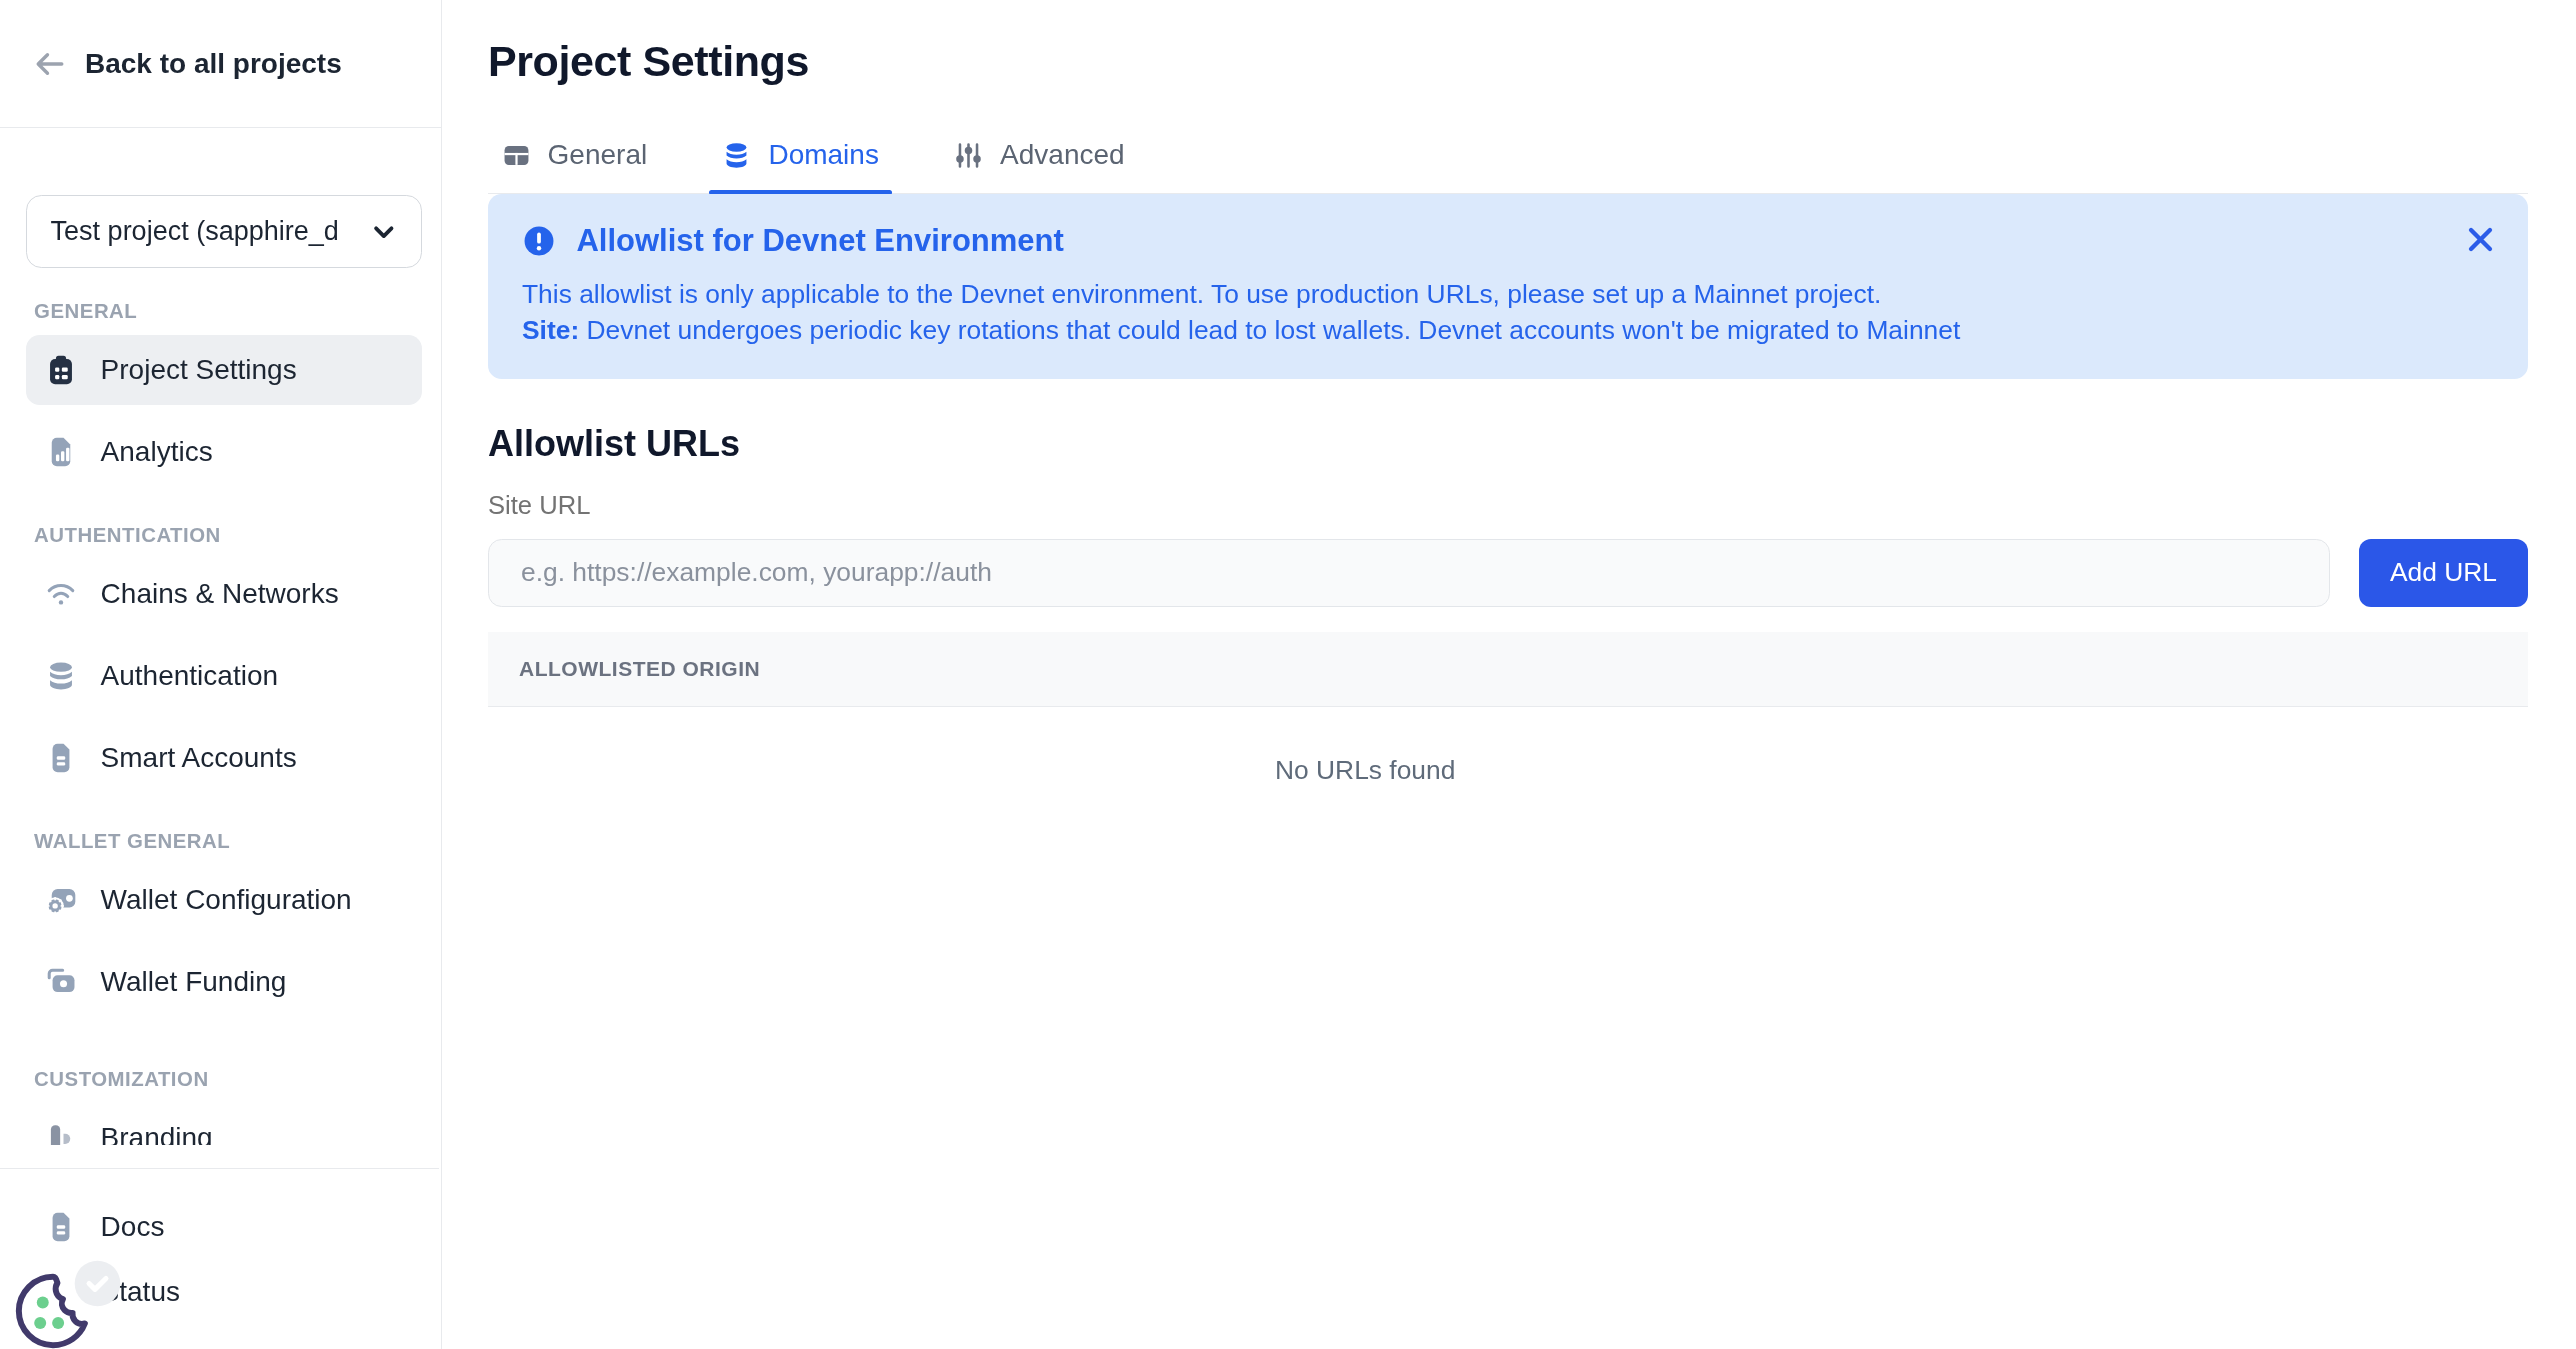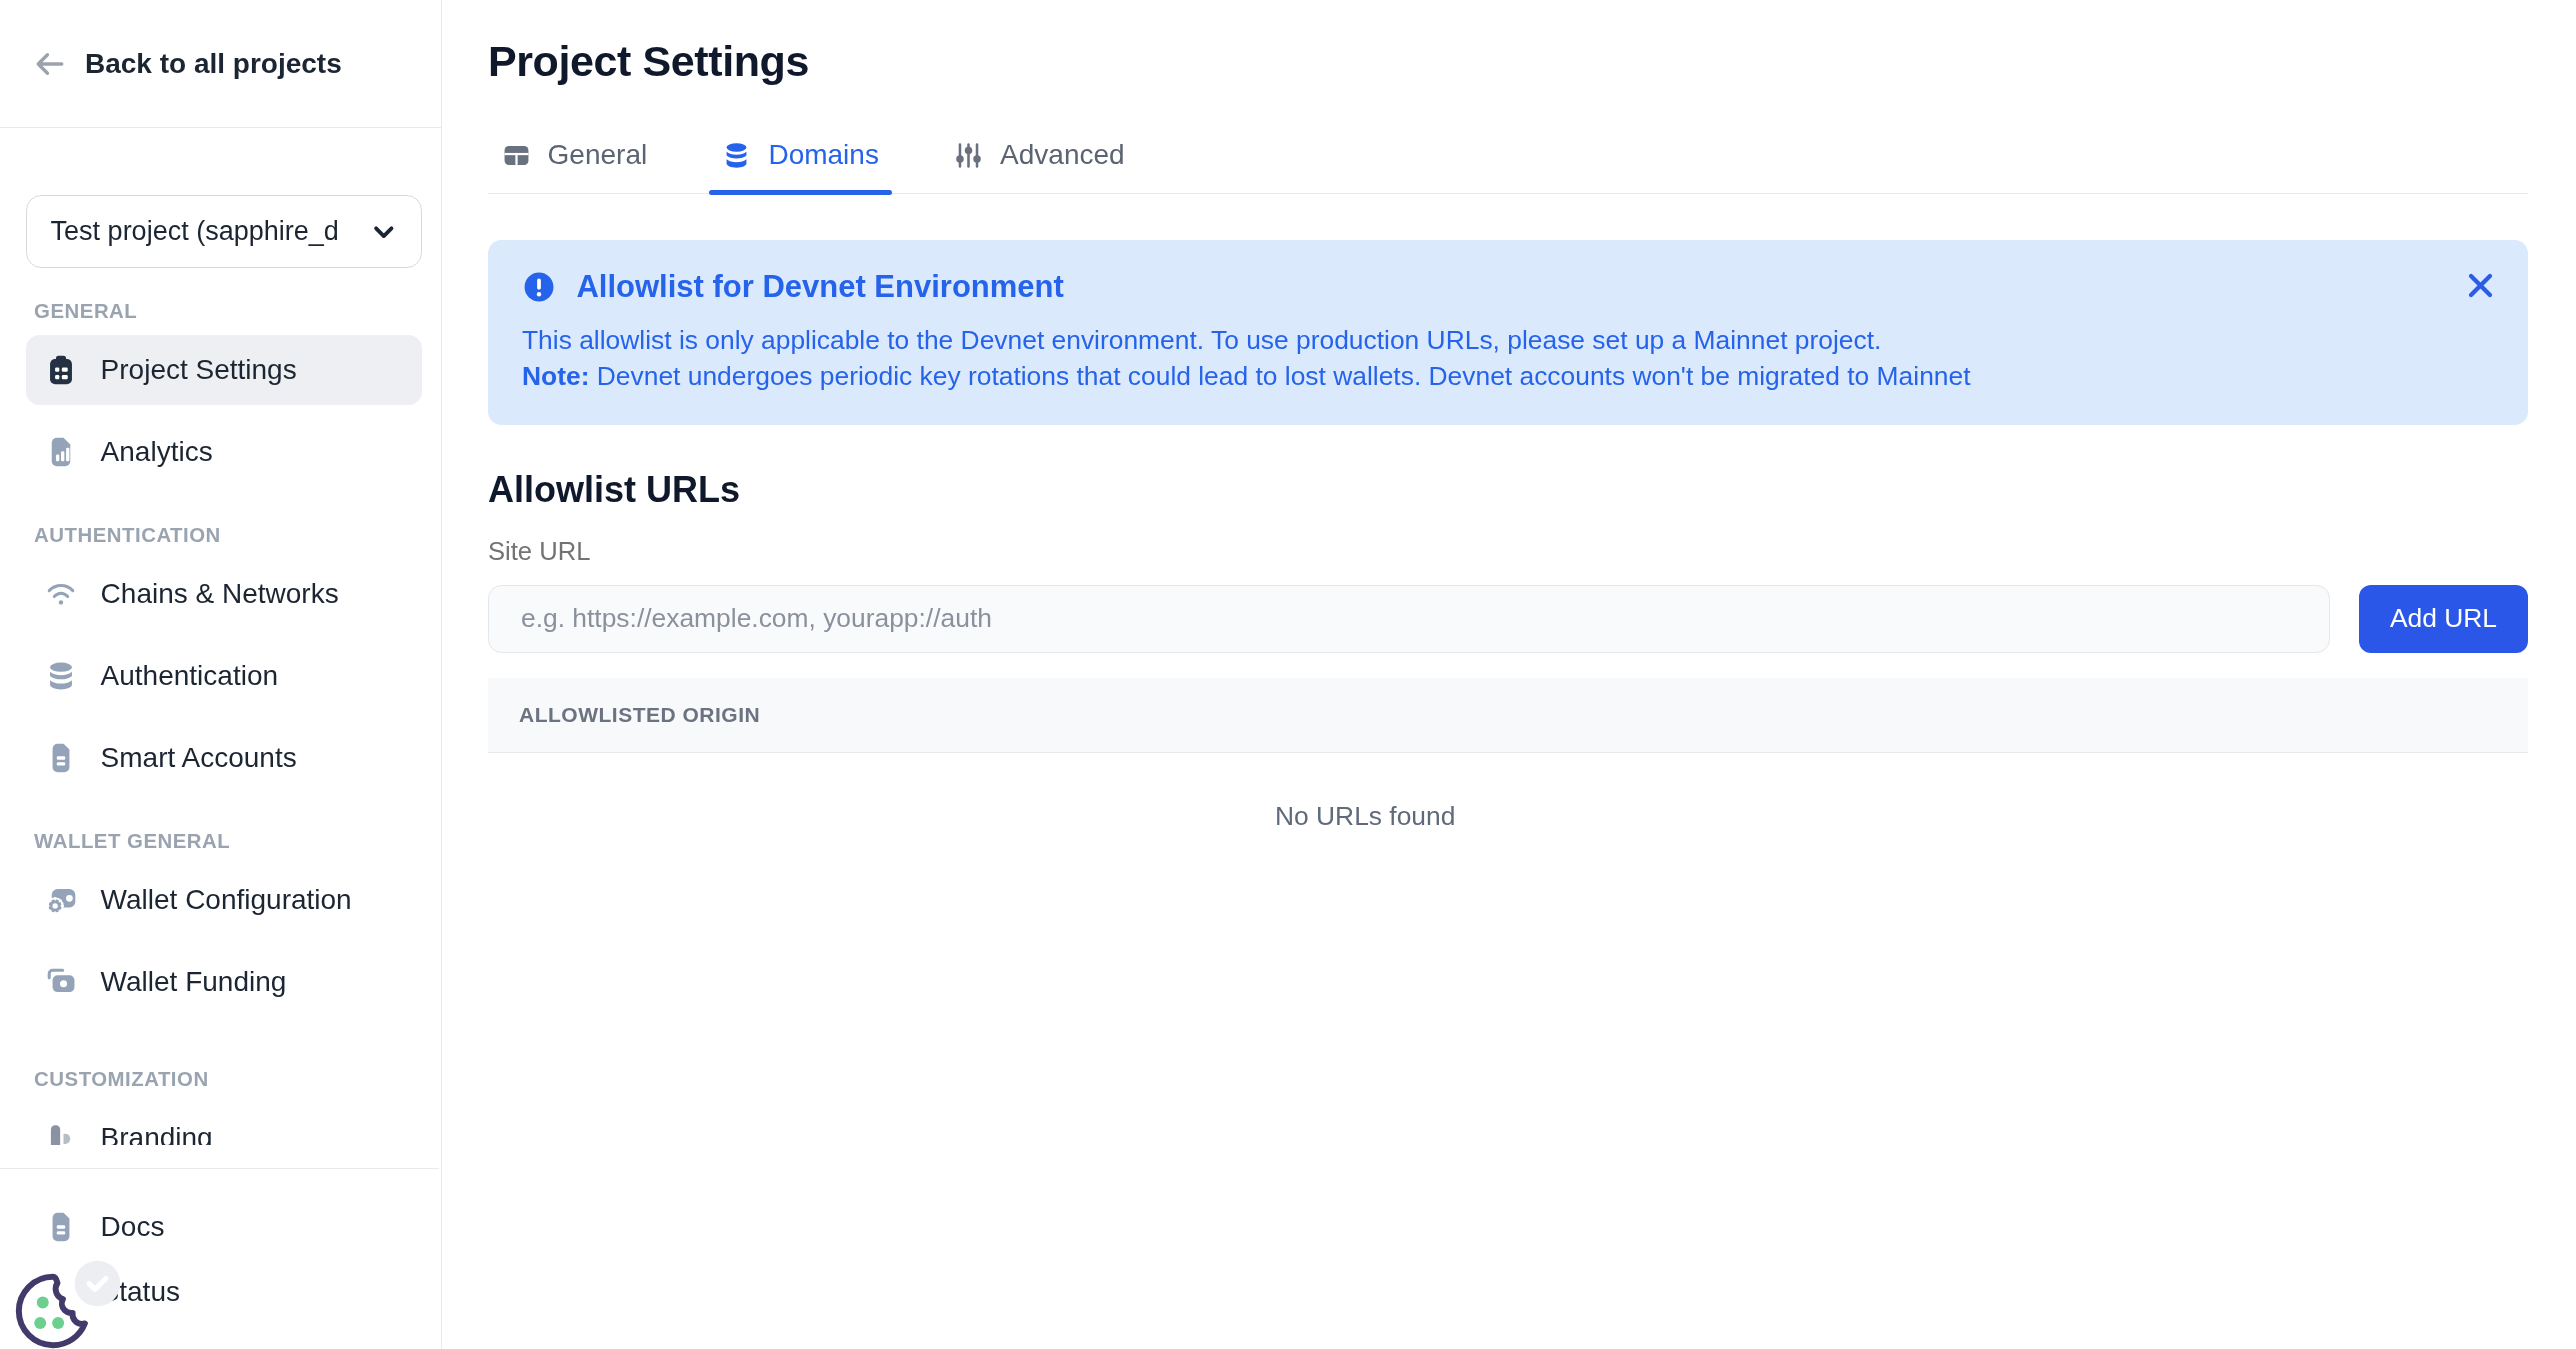--- a/index.html
+++ b/index.html
@@ -40,21 +40,21 @@
   .main { flex:1; padding:0 48px 0 46px; position:relative; background:#fff; }
   .page-title { margin-top:37px; font-size:43px; font-weight:700;
     color:#10182b; letter-spacing:-0.4px; }
   .tabs { display:flex; gap:48px; margin-top:48px; border-bottom:1.7px solid #e8eaed; }
   .tab { display:flex; align-items:center; gap:17px; padding:5.1px 13.6px 22px;
     font-size:28px; font-weight:500; color:#5b6472; position:relative; cursor:pointer; }
   .tab.active { color:#2563eb; }
   .tab.active::after { content:""; position:absolute; left:0; right:0; bottom:-1.7px;
     height:5.1px; background:#2563eb; border-radius:3.4px; }
 
-  .banner { margin-top:46px; background:#dbe9fc; border-radius:13.6px;
+  .banner { background:#dbe9fc; border-radius:13.6px;
     padding:29px 34px 31px; position:relative; }
   .banner-title-row { display:flex; align-items:center; gap:20.4px;
     font-size:31px; font-weight:600; color:#2563eb; }
   .banner-body { margin-top:17px; font-size:26.4px; line-height:36px; color:#2563eb; }
   .banner-close { position:absolute; top:27px; right:29px; width:37px; height:37px;
     display:flex; align-items:center; justify-content:center; cursor:pointer; }
 
   .section-heading { margin-top:44px; font-size:36px; font-weight:700; color:#10182b; }
   .field-label { margin-top:25.6px; font-size:25.6px; color:#737373; }
   .input-row { margin-top:19px; display:flex; gap:29px; align-items:center;border-radius:23px; }
@@ -281,21 +281,21 @@
           <svg width="34" height="34" viewBox="0 0 40 40">
             <circle cx="20" cy="20" r="17" fill="#2563eb"></circle>
             <rect x="17.8" y="10" width="4.4" height="13" rx="2.2" fill="#fff"></rect>
             <circle cx="20" cy="28.5" r="2.6" fill="#fff"></circle>
           </svg>
         </span>
         <span>Allowlist for Devnet Environment</span>
       </div>
       <div class="banner-body">
         <div>This allowlist is only applicable to the Devnet environment. To use production URLs, please set up a Mainnet project.</div>
-        <div><b>Note:</b><span> Devnet undergoes periodic key rotations that could lead to lost wallets. Devnet accounts won't be migrated to Mainnet</span></div>
+        <div><b>Site:</b><span> Devnet undergoes periodic key rotations that could lead to lost wallets. Devnet accounts won't be migrated to Mainnet</span></div>
       </div>
       <span class="banner-close">
         <svg width="31" height="31" viewBox="0 0 36 36" fill="none">
           <path d="M7 7l22 22M29 7 7 29" stroke="#2b5ce8" stroke-width="5" stroke-linecap="round"></path>
         </svg>
       </span>
     </div>
 
     <h2 class="section-heading">Allowlist URLs</h2>
 

